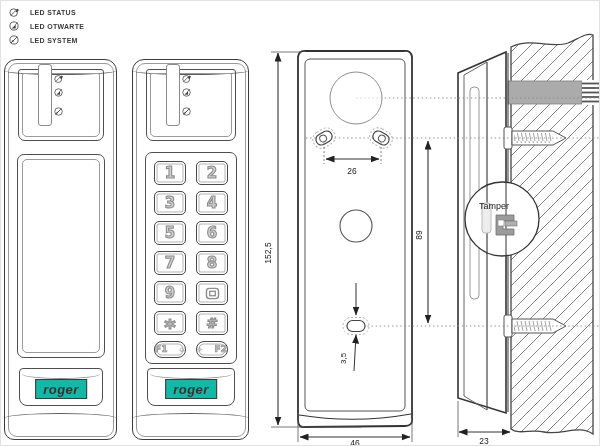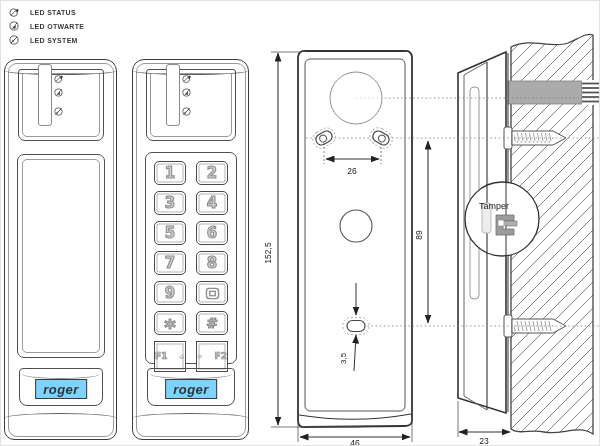--- a/index.html
+++ b/index.html
@@ -38,35 +38,35 @@
               border:1.5px solid #4f4f4f;border-radius:7px;box-sizing:border-box;}
   .mp-inner{position:absolute;inset:4px;border:1px solid #9a9a9a;border-radius:5px;}
 
   .keypad-panel{position:absolute;left:12px;right:11px;top:92px;height:212px;
                 border:1.5px solid #4f4f4f;border-radius:7px;box-sizing:border-box;
                 display:grid;grid-template-columns:32px 32px;gap:6px 10px;
                 justify-content:center;align-content:start;padding-top:8px;}
   .key{width:32px;height:24px;border:1.5px solid #4a4a4a;border-radius:5px;box-sizing:border-box;
        display:flex;align-items:center;justify-content:center;
        box-shadow:inset 0 0 0 1.5px #fff, inset 0 0 0 2.5px #b5b5b5;background:#fff;}
-  .fkey{height:31px;border-radius:0;gap:12px;}
+  .fkey{height:17px;border-radius:8px;gap:12px;}
   .klabel{font-family:"DejaVu Sans",sans-serif;font-weight:700;font-size:15px;line-height:1;
           color:#d2d2d2;-webkit-text-stroke:1.1px #8c8c8c;}
   .key-star .klabel{font-size:22px;transform:translateY(5px);}
   .key-hash .klabel{font-size:14px;}
   .fkey .klabel{font-size:9px;-webkit-text-stroke:.7px #8c8c8c;color:#c6c6c6;}
   .key-ico{width:11px;height:11px;}
   .sq-ico{width:15px;height:13px;}
 
   .logo-plate{position:absolute;left:14px;right:13px;top:308px;height:38px;
               border:1.5px solid #4f4f4f;border-radius:4px 4px 8px 8px;box-sizing:border-box;}
   .plate-arc{position:absolute;left:2px;right:2px;top:4px;height:5px;border-bottom:1px solid #8a8a8a;
              border-radius:0 0 50% 50%/0 0 5px 5px;}
   .logo-box{position:absolute;left:50%;top:53%;transform:translate(-50%,-45%);
-            border:1.5px solid #3a3a3a;padding:0 7px;background:#7dd3fc;}
+            border:1.5px solid #3a3a3a;padding:0 7px;background:#14b8a6;}
   .logo-text{font-family:"Liberation Sans",sans-serif;font-style:italic;font-weight:800;
              font-size:13px;color:#333;letter-spacing:.5px;}
 
   
   .tech{position:absolute;left:255px;top:20px;}
   .tech text{font-family:"Liberation Sans",sans-serif;fill:#222;}
 </style>
 </head>
 <body>
 

